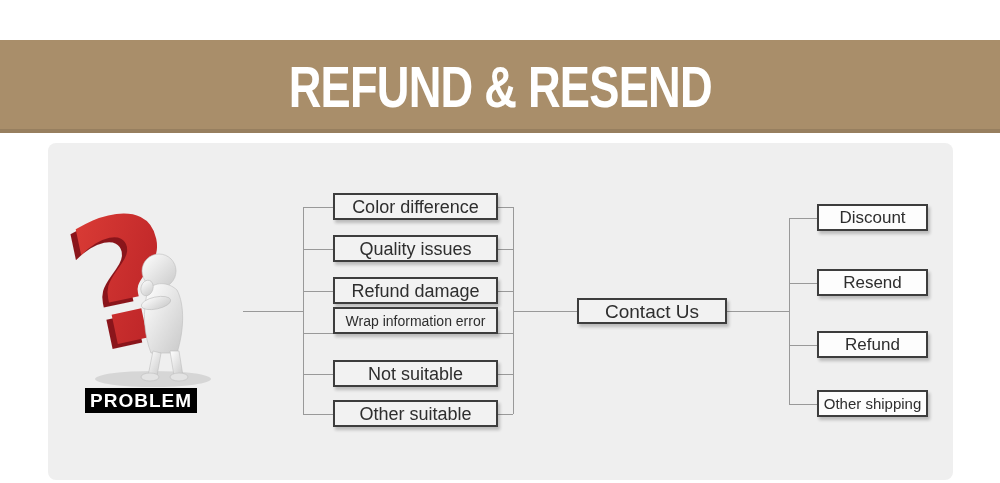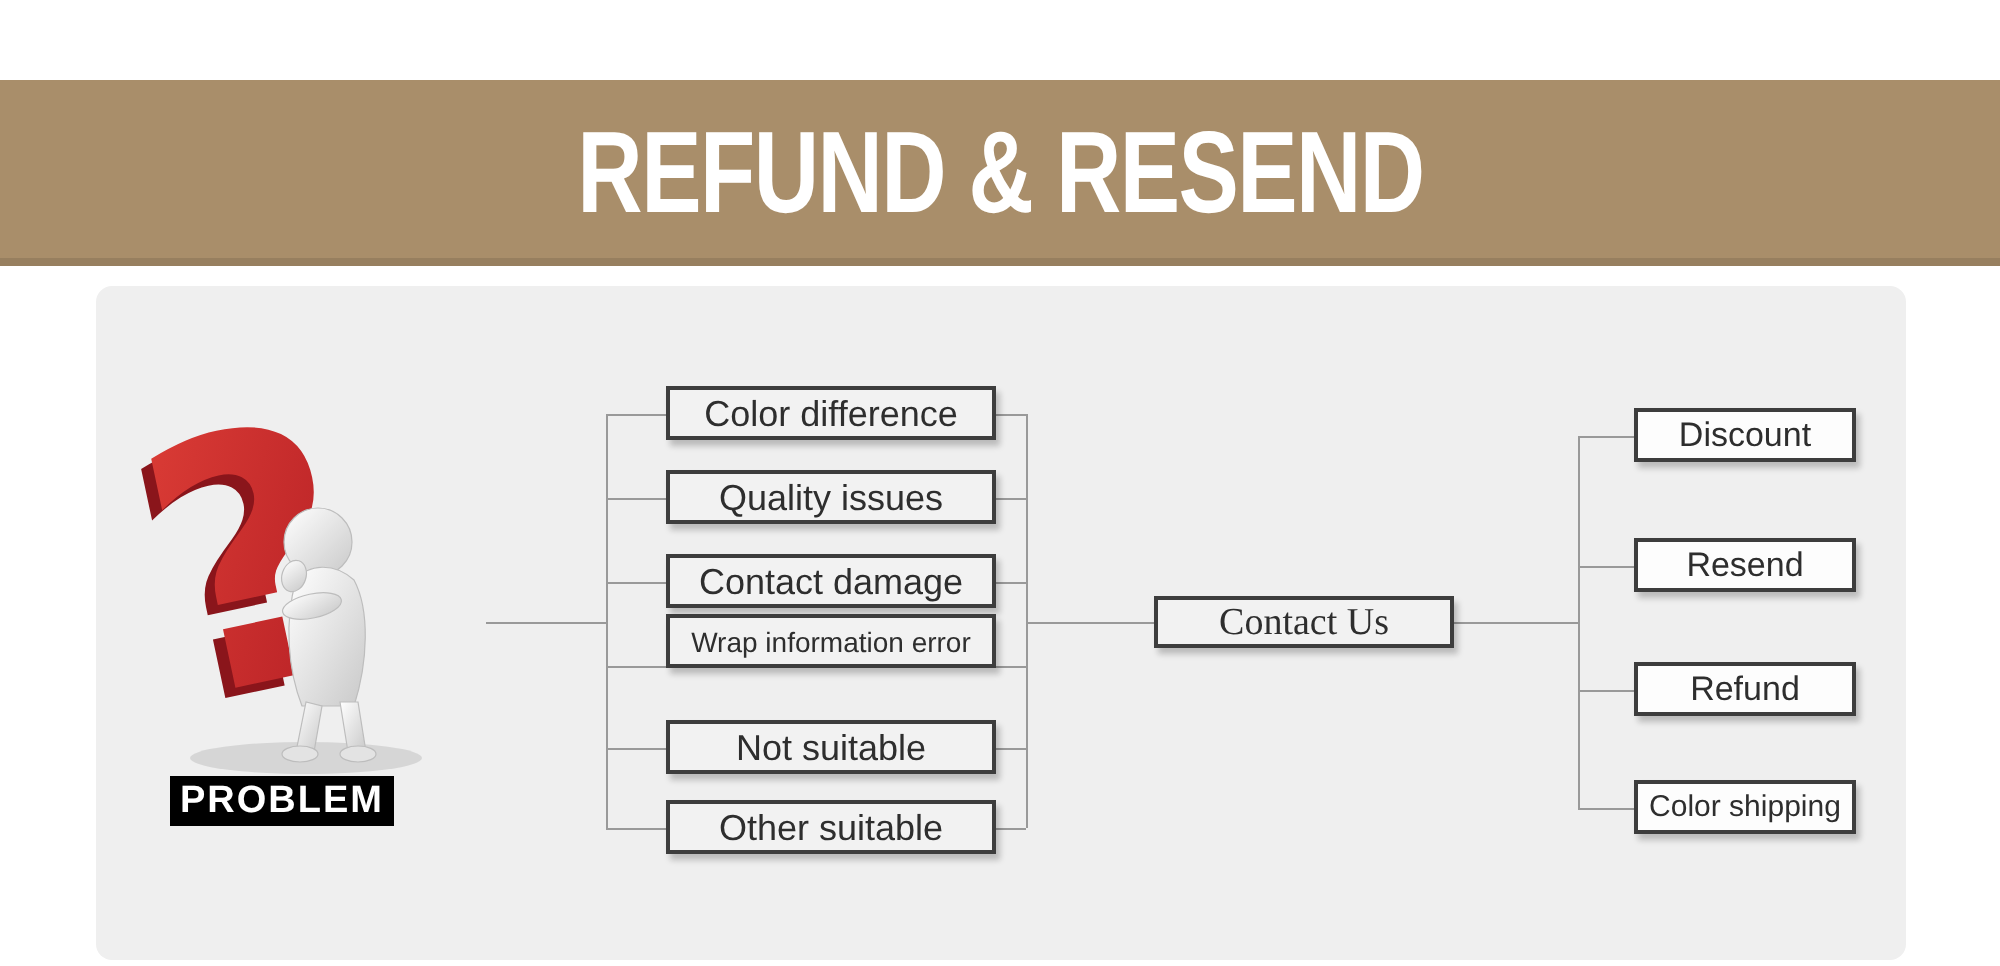--- a/index.html
+++ b/index.html
@@ -33,21 +33,21 @@
     border:2px solid var(--box-border,#3d3d3d);
     background:var(--box-bg-left,#f2f2f2);
     color:var(--text-dark,#2e2e2e);
     display:flex;align-items:center;justify-content:center;
     font-size:18px;line-height:1;white-space:nowrap;
     box-shadow:2px 3px 3px rgba(0,0,0,0.22);
   }
   .pbox{left:285px;width:165px;height:27px;}
   .p0{top:50px;} .p1{top:92px;} .p2{top:134px;}
   .p3{top:164px;font-size:14px;} .p4{top:217px;} .p5{top:257px;}
-  .contact{left:529px;top:155px;width:150px;height:26px;font-size:19px;font-family:Liberation Serif, serif;}
+  .contact{left:529px;top:155px;width:150px;height:26px;font-size:19px;}
   .sbox{left:769px;width:111px;height:27px;font-size:17px;background:var(--box-bg-right,#fdfdfd);}
   .s0{top:61px;} .s1{top:126px;} .s2{top:188px;} .s3{top:247px;font-size:15px;}
   
   .hline,.vline{position:absolute;background:var(--line-gray,#999999);}
   .hline{height:1px;} .vline{width:1px;}
   
   .problem-badge{
     position:absolute;left:37px;top:245px;width:112px;height:25px;
     background:var(--problem-label-bg,#000000);color:#ffffff;
     font-weight:bold;font-size:19px;letter-spacing:1px;
@@ -127,26 +127,26 @@
       <div class="vline" style="left:741px;top:75px;height:186px;"></div>
 
       <div class="hline" style="left:741px;top:75px;width:28px;"></div>
       <div class="hline" style="left:741px;top:140px;width:28px;"></div>
       <div class="hline" style="left:741px;top:202px;width:28px;"></div>
       <div class="hline" style="left:741px;top:261px;width:28px;"></div>
     </div>
 
     <div class="node pbox p1">Quality issues</div>
     <div class="node pbox p0">Color difference</div>
-    <div class="node pbox p2">Contact damage</div>
+    <div class="node pbox p2">Refund damage</div>
     <div class="node pbox p3">Wrap information error</div>
     <div class="node pbox p4">Not suitable</div>
     <div class="node pbox p5">Other suitable</div>
 
     <div class="node contact">Contact Us</div>
 
     <div class="node sbox s0">Discount</div>
     <div class="node sbox s2">Refund</div>
     <div class="node sbox s1">Resend</div>
-    <div class="node sbox s3">Color shipping</div>
+    <div class="node sbox s3">Other shipping</div>
 
   </div>
 </div>
 
 </body></html>

